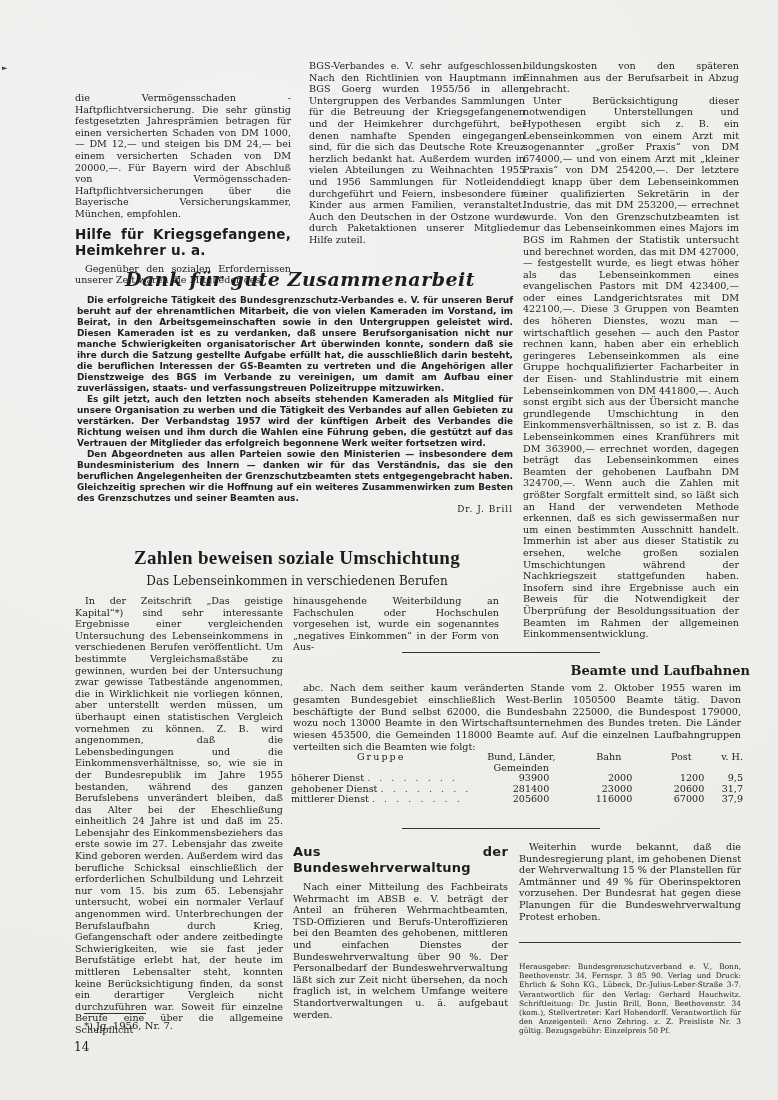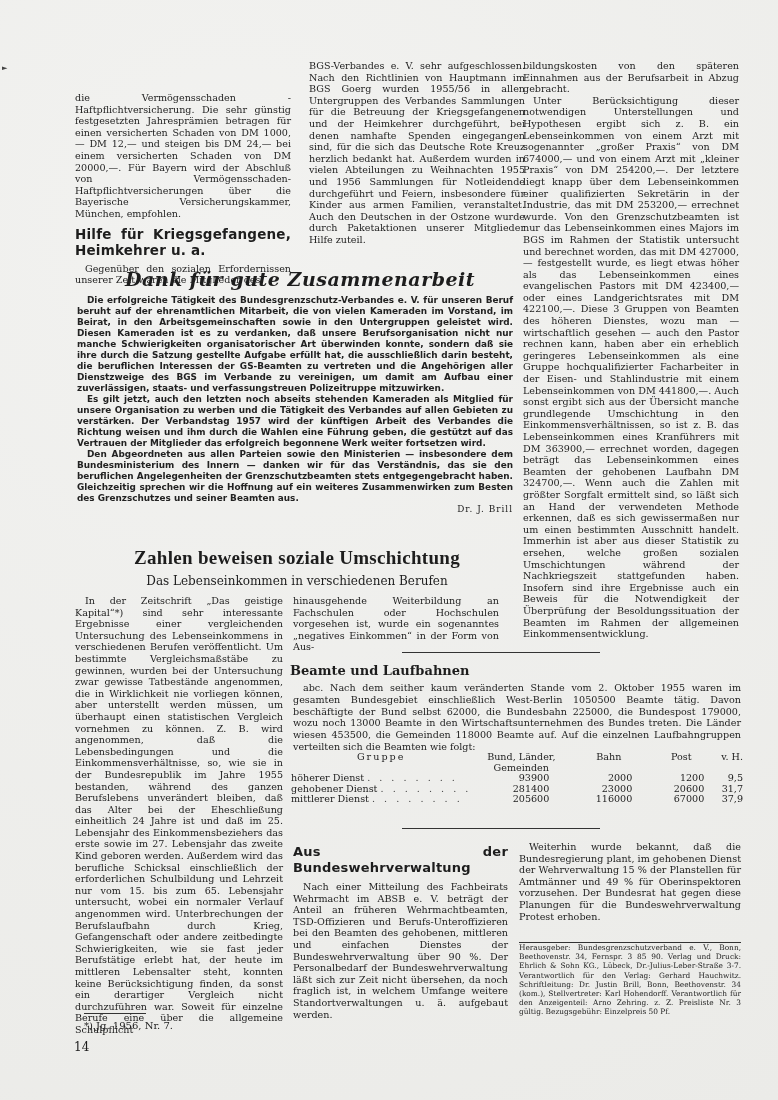--- a/index.html
+++ b/index.html
@@ -33,21 +33,21 @@
   .zahlen-title {
     position:absolute; left:72px; top:547px; width:450px; text-align:center;
     font-family:Liberation Serif, serif; font-weight:bold; font-size:19px; letter-spacing:0.3px;
   }
   .zahlen-sub {
     position:absolute; left:72px; top:574px; width:450px; text-align:center;
     font-size:12px;
   }
   .rule { position:absolute; height:1px; background:#333; }
   .beamte-title {
-    position:absolute; left:290px; top:663px; width:460px; text-align:left;
+    position:absolute; left:290px; top:663px; width:460px; text-align:right;
     font-weight:bold; font-size:13px; font-family:"DejaVu Serif", serif;
   }
   .beamte-body {
     position:absolute; left:291px; top:680px; width:452px;
     font-size:9.6px; line-height:11.8px; text-align:justify;
   }
   .beamte-body p { margin:2px; text-indent:10px; }
   table.tbl {
     position:absolute; left:291px; top:752px; width:452px;
     border-collapse:collapse; font-size:9.6px; line-height:10.6px;
@@ -55,21 +55,21 @@
   table.tbl td, table.tbl th { padding:0; font-weight:normal; }
   table.tbl th { text-align:center; vertical-align:top; }
   table.tbl td.num { text-align:right; }
   table.tbl td.lab { white-space:nowrap; }
   .dots { letter-spacing:3px; color:#444; }
   .footnote { position:absolute; left:84px; top:1020px; font-size:10px; }
   .pagenum { position:absolute; left:74px; top:1040px; font-size:12px; }
   .impressum {
     position:absolute; left:519px; top:942px; width:222px;
     font-size:7.4px; line-height:9.2px; text-align:justify;
-    border-top:1.5px solid #333; padding-top:0;
+    border-top:1.5px solid #333; padding-top:19px;
   }
   .corner-mark { position:absolute; left:2px; top:64px; font-size:7px; color:#444; }
 </style>
 </head>
 <body>
 
 <div class="page">
 
   <div class="corner-mark">►</div>
 

